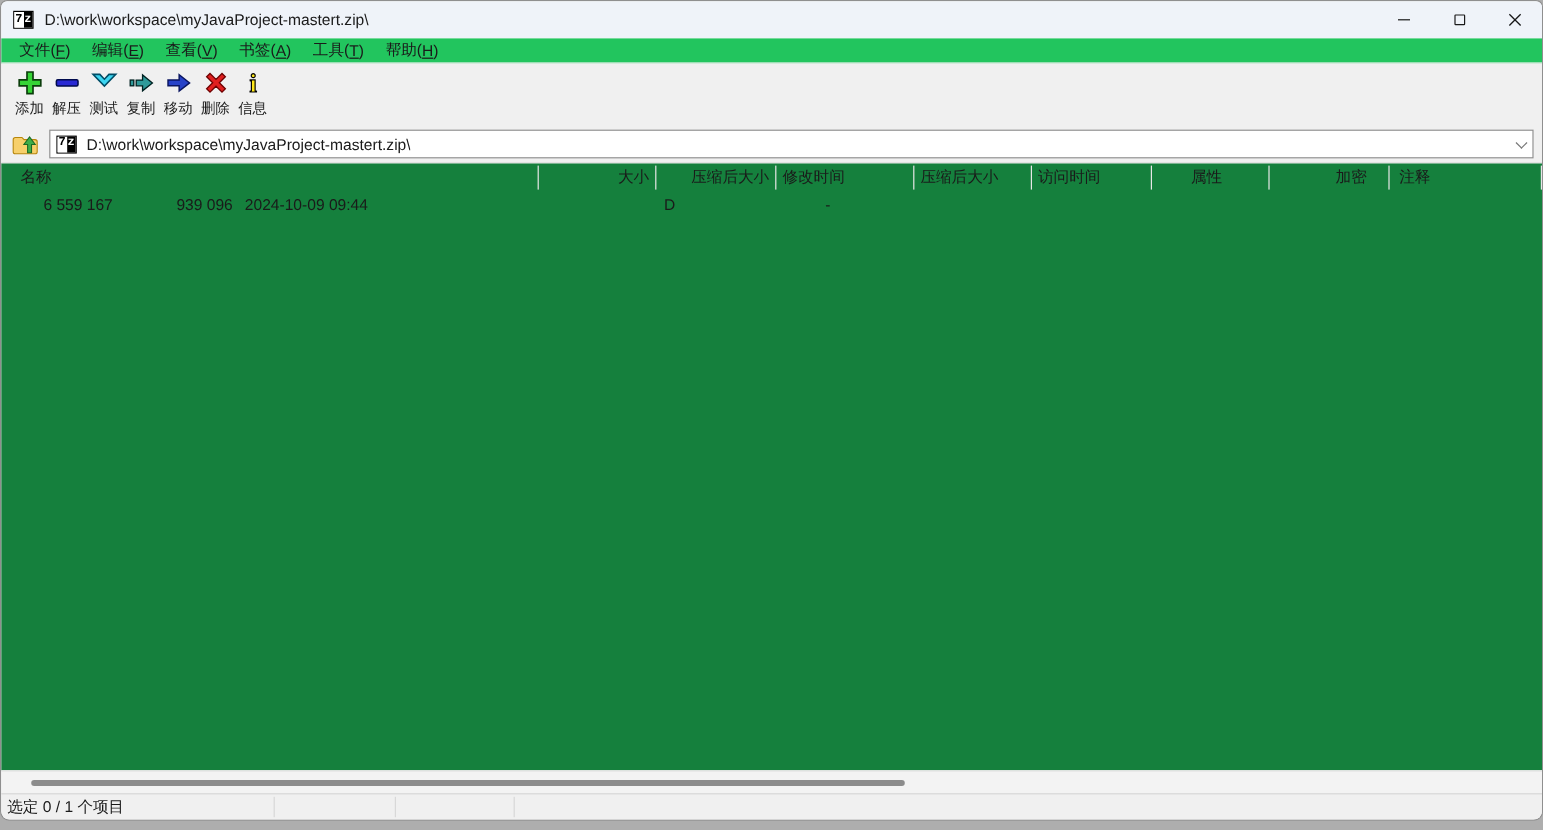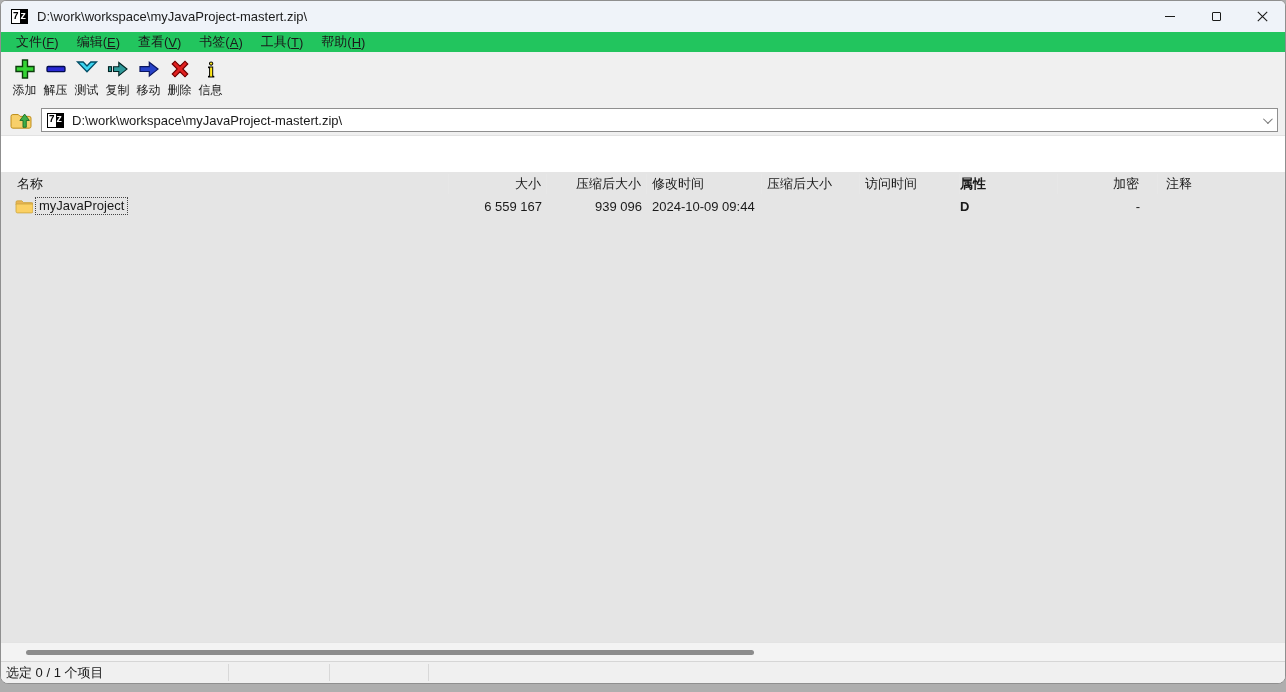--- a/index.html
+++ b/index.html
@@ -65,35 +65,35 @@
   .up-btn { width:28px; height:25px; margin-left:6px; display:flex; align-items:center; justify-content:center; border-radius:2px; }
   .combo {
     position:absolute; left:40px; right:7px; top:3px; height:24px;
     background:#fff; border:1px solid #8f8f8f;
     display:flex; align-items:center; padding-left:5px;
   }
   .combo-path { margin-left:8px; font-size:13px; white-space:nowrap; overflow:hidden; }
   .combo-drop { margin-left:auto; width:22px; height:100%; display:flex; align-items:center; justify-content:center; }
   .chev-down { width:7px; height:7px; border-right:1.4px solid #777; border-bottom:1.4px solid #777; transform:rotate(45deg) translateY(-2px); }
   
-  .list-area { flex:1 1 auto; background:#e5e5e5; overflow:hidden; font-size:13px;margin-top:36px; }
+  .list-area { flex:1 1 auto; background:#15803d; overflow:hidden; font-size:13px; }
   .hrow { display:flex; height:22px; align-items:center; margin-top:1px; }
   .hcell {
     height:20px; line-height:20px; border-right:1px solid #e7e7e7;
     white-space:nowrap; overflow:hidden; flex:none;
   }
   .frow { display:flex; height:22px; align-items:center; }
   .fcell { white-space:nowrap; overflow:hidden; flex:none; }
   .c0 { width:448px; padding-left:16px; text-align:left; }
   .c1 { width:98px;  padding-right:5px; text-align:right; }
   .c2 { width:100px; padding-right:5px; text-align:right; }
   .c3 { width:115px; padding-left:5px; text-align:left; }
   .c4 { width:98px;  padding-left:5px; text-align:left; }
   .c5 { width:100px; padding-left:5px; text-align:left; }
-  .c6 { width:98px;  padding-right:6px; text-align:left;font-weight:bold; }
+  .c6 { width:98px;  padding-right:6px; text-align:center; }
   .c7 { width:100px; padding-right:18px; text-align:right; }
   .c8 { width:103px; padding-left:8px; text-align:left; flex:1 1 auto; }
   .frow .c0 { display:flex; align-items:center; padding-left:14px; }
   .name-wrap { border:1px dotted #444; padding:0 3px; margin-left:2px; line-height:16px; }
   .folder-ico { flex:none; display:block; }
   
   .hscroll {
     height:19px; flex:0 0 19px; background:#f3f3f3;
     border-top:1px solid #e3e3e3; position:relative;
   }
@@ -238,27 +238,20 @@
       <div class="hcell c1">大小</div>
       <div class="hcell c2">压缩后大小</div>
       <div class="hcell c3">修改时间</div>
       <div class="hcell c4">压缩后大小</div>
       <div class="hcell c5">访问时间</div>
       <div class="hcell c6">属性</div>
       <div class="hcell c7">加密</div>
       <div class="hcell c8">注释</div>
     </div>
     <div class="frow">
-      <div class="fcell c0">
-        <svg class="folder-ico" width="18" height="15" viewBox="0 0 18 15">
-          <path d="M1 3.2 q0-1.4 1.4-1.4 h4.4 l1.8 1.8 h8 q1.4 0 1.4 1.4 v0.6 H1 Z" fill="#e9b455" stroke="#caa53e" stroke-width="0.8"></path>
-          <path d="M1 5 h16.9 v7.5 q0 1.4 -1.4 1.4 H2.4 Q1 13.9 1 12.5 Z" fill="#fbd063" stroke="#caa53e" stroke-width="0.8"></path>
-        </svg>
-        <span class="name-wrap">myJavaProject</span>
-      </div>
       <div class="fcell c1">6 559 167</div>
       <div class="fcell c2">939 096</div>
       <div class="fcell c3">2024-10-09 09:44</div>
       <div class="fcell c4"></div>
       <div class="fcell c5"></div>
       <div class="fcell c6">D</div>
       <div class="fcell c7">-</div>
       <div class="fcell c8"></div>
     </div>
   </div>

